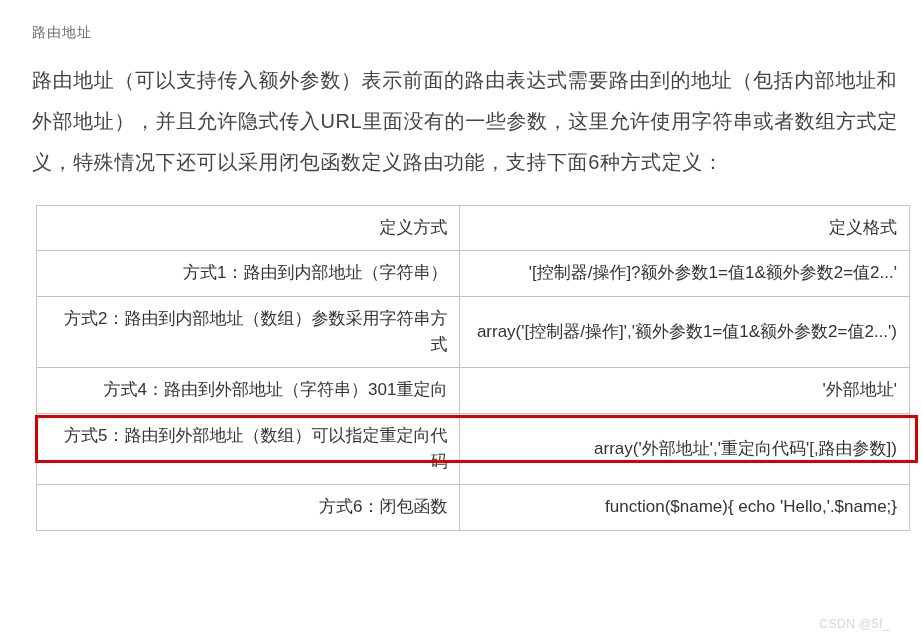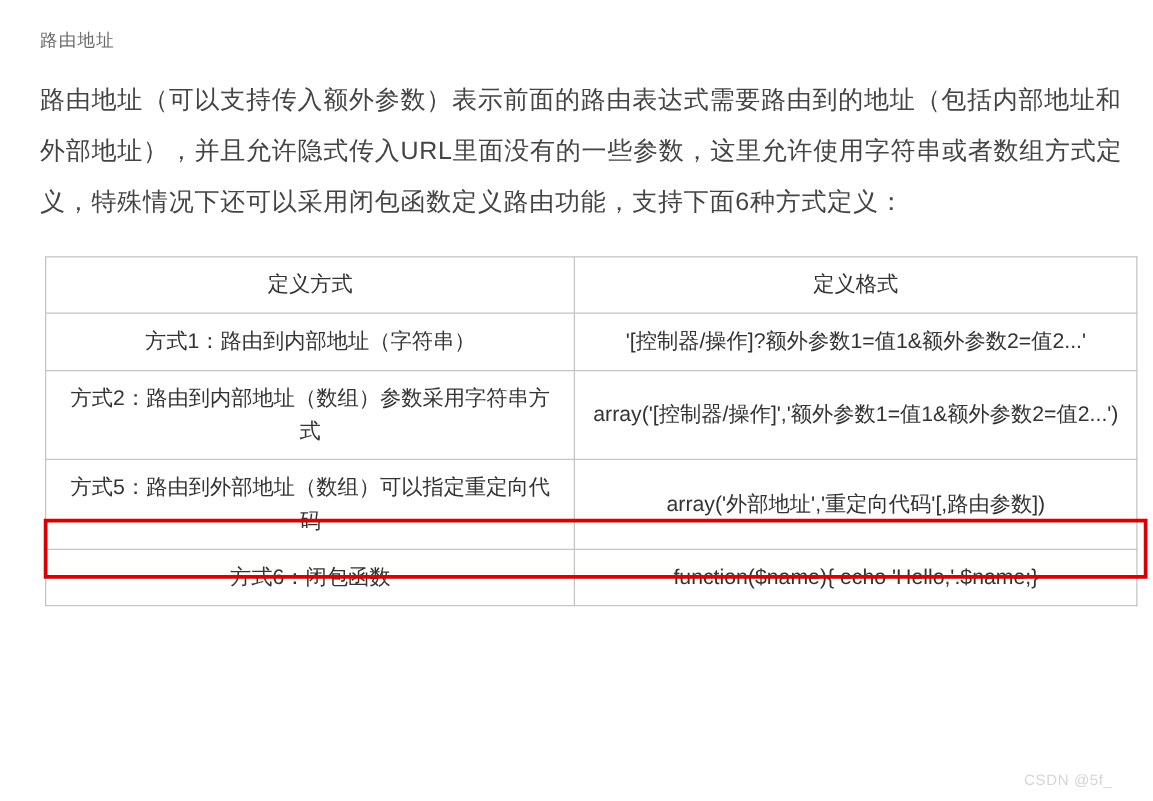--- a/index.html
+++ b/index.html
@@ -29,21 +29,21 @@
       margin-bottom: 22px;
     }
     table {
       border-collapse: collapse;
       width: 100%;
       table-layout: fixed;
     }
     th, td {
       border: 1px solid #c4c4c4;
       padding: 9px 12px;
-      text-align: center;
+      text-align: right;
       vertical-align: middle;
       font-weight: normal;
       font-size: 17px;
       color: #333;
       line-height: 1.55;
       word-break: break-all;
     }
     th {
       font-size: 17px;
       color: #333;
@@ -89,20 +89,24 @@
   <tbody id="tbody">
   <tr>
           <td>方式1：路由到内部地址（字符串）</td>
           <td>'[控制器/操作]?额外参数1=值1&amp;额外参数2=值2...'</td>
         </tr>
         <tr>
           <td>方式2：路由到内部地址（数组）参数采用字符串方式</td>
           <td>array('[控制器/操作]','额外参数1=值1&amp;额外参数2=值2...')</td>
         </tr>
         <tr>
+          <td>方式4：路由到外部地址（字符串）301重定向</td>
+          <td>'外部地址'</td>
+        </tr>
+        <tr>
           <td>方式5：路由到外部地址（数组）可以指定重定向代码</td>
           <td>array('外部地址','重定向代码'[,路由参数])</td>
         </tr>
         <tr>
           <td>方式6：闭包函数</td>
           <td>function($name){ echo 'Hello,'.$name;}</td>
         </tr>
       </tbody>
 </table>
 <div id="hlbox" class="hl-box" style="left: -1.5px; top: 206.219px; width: 883px; height: 47.3438px;"></div>

